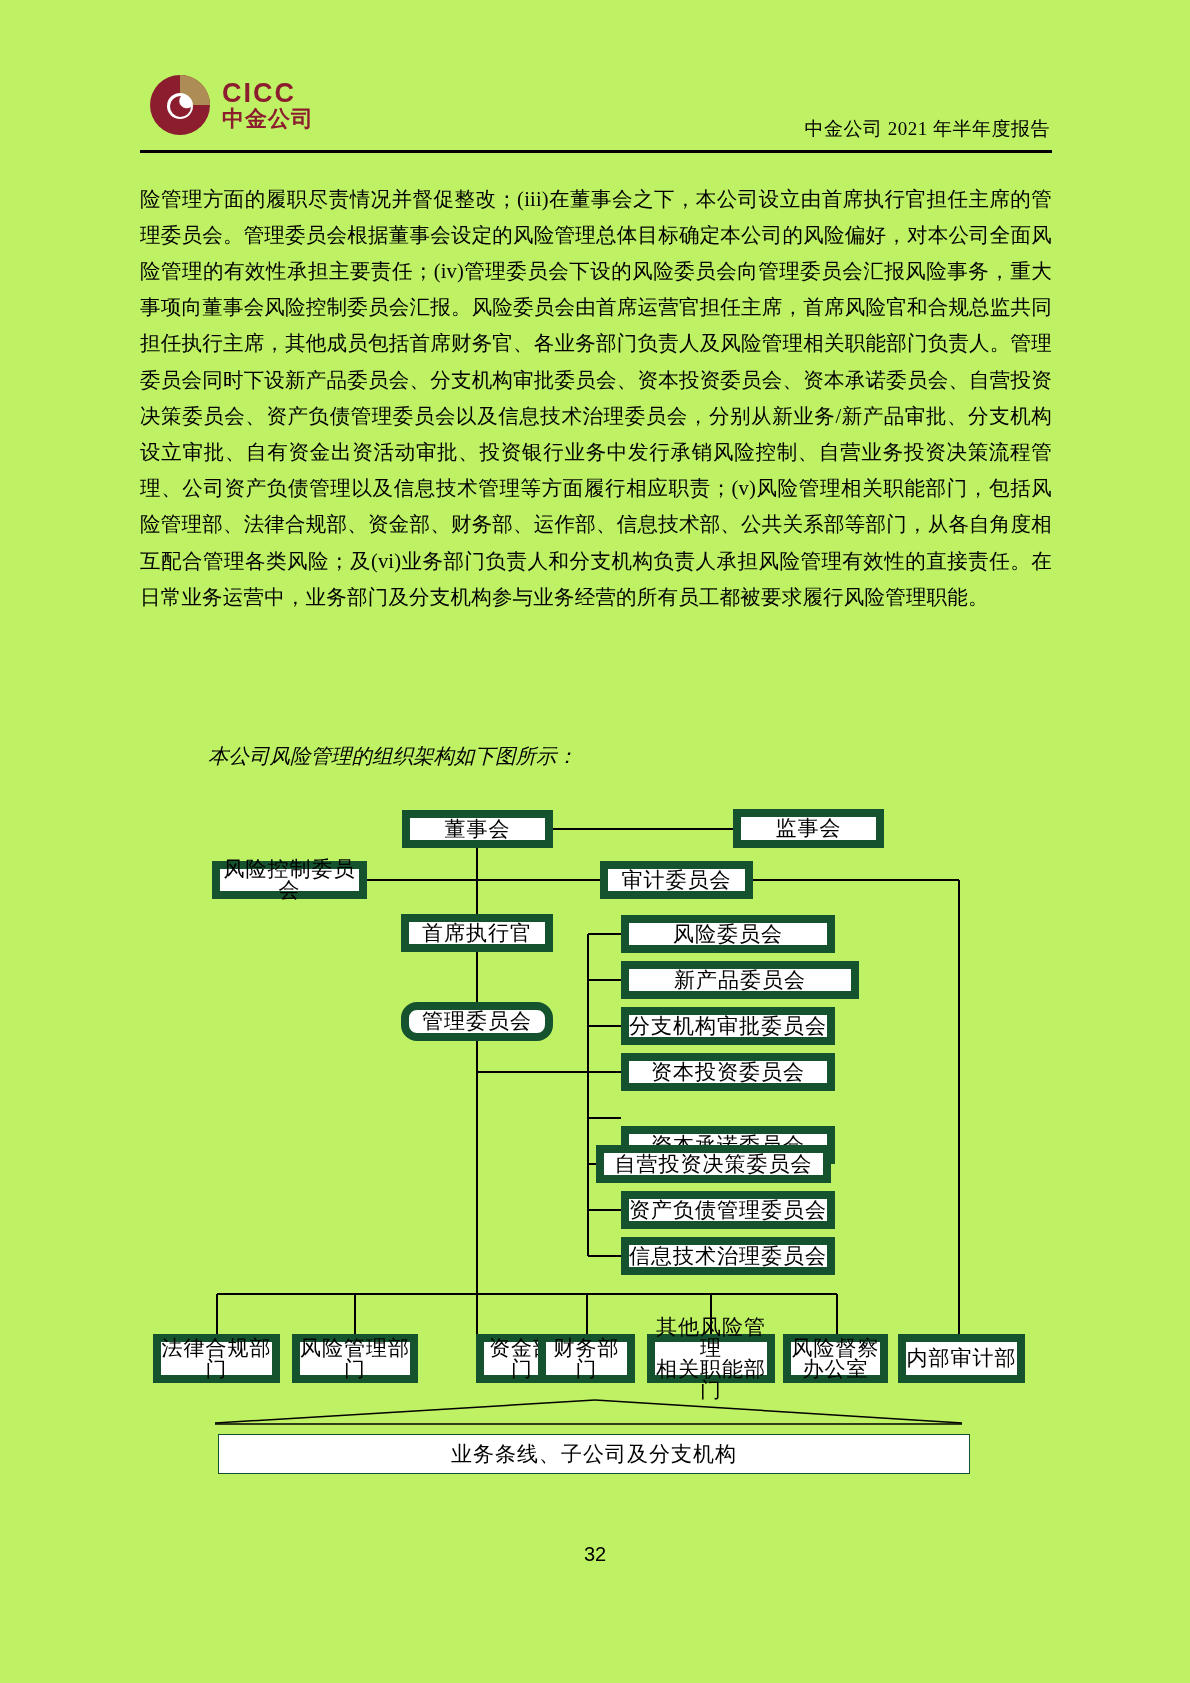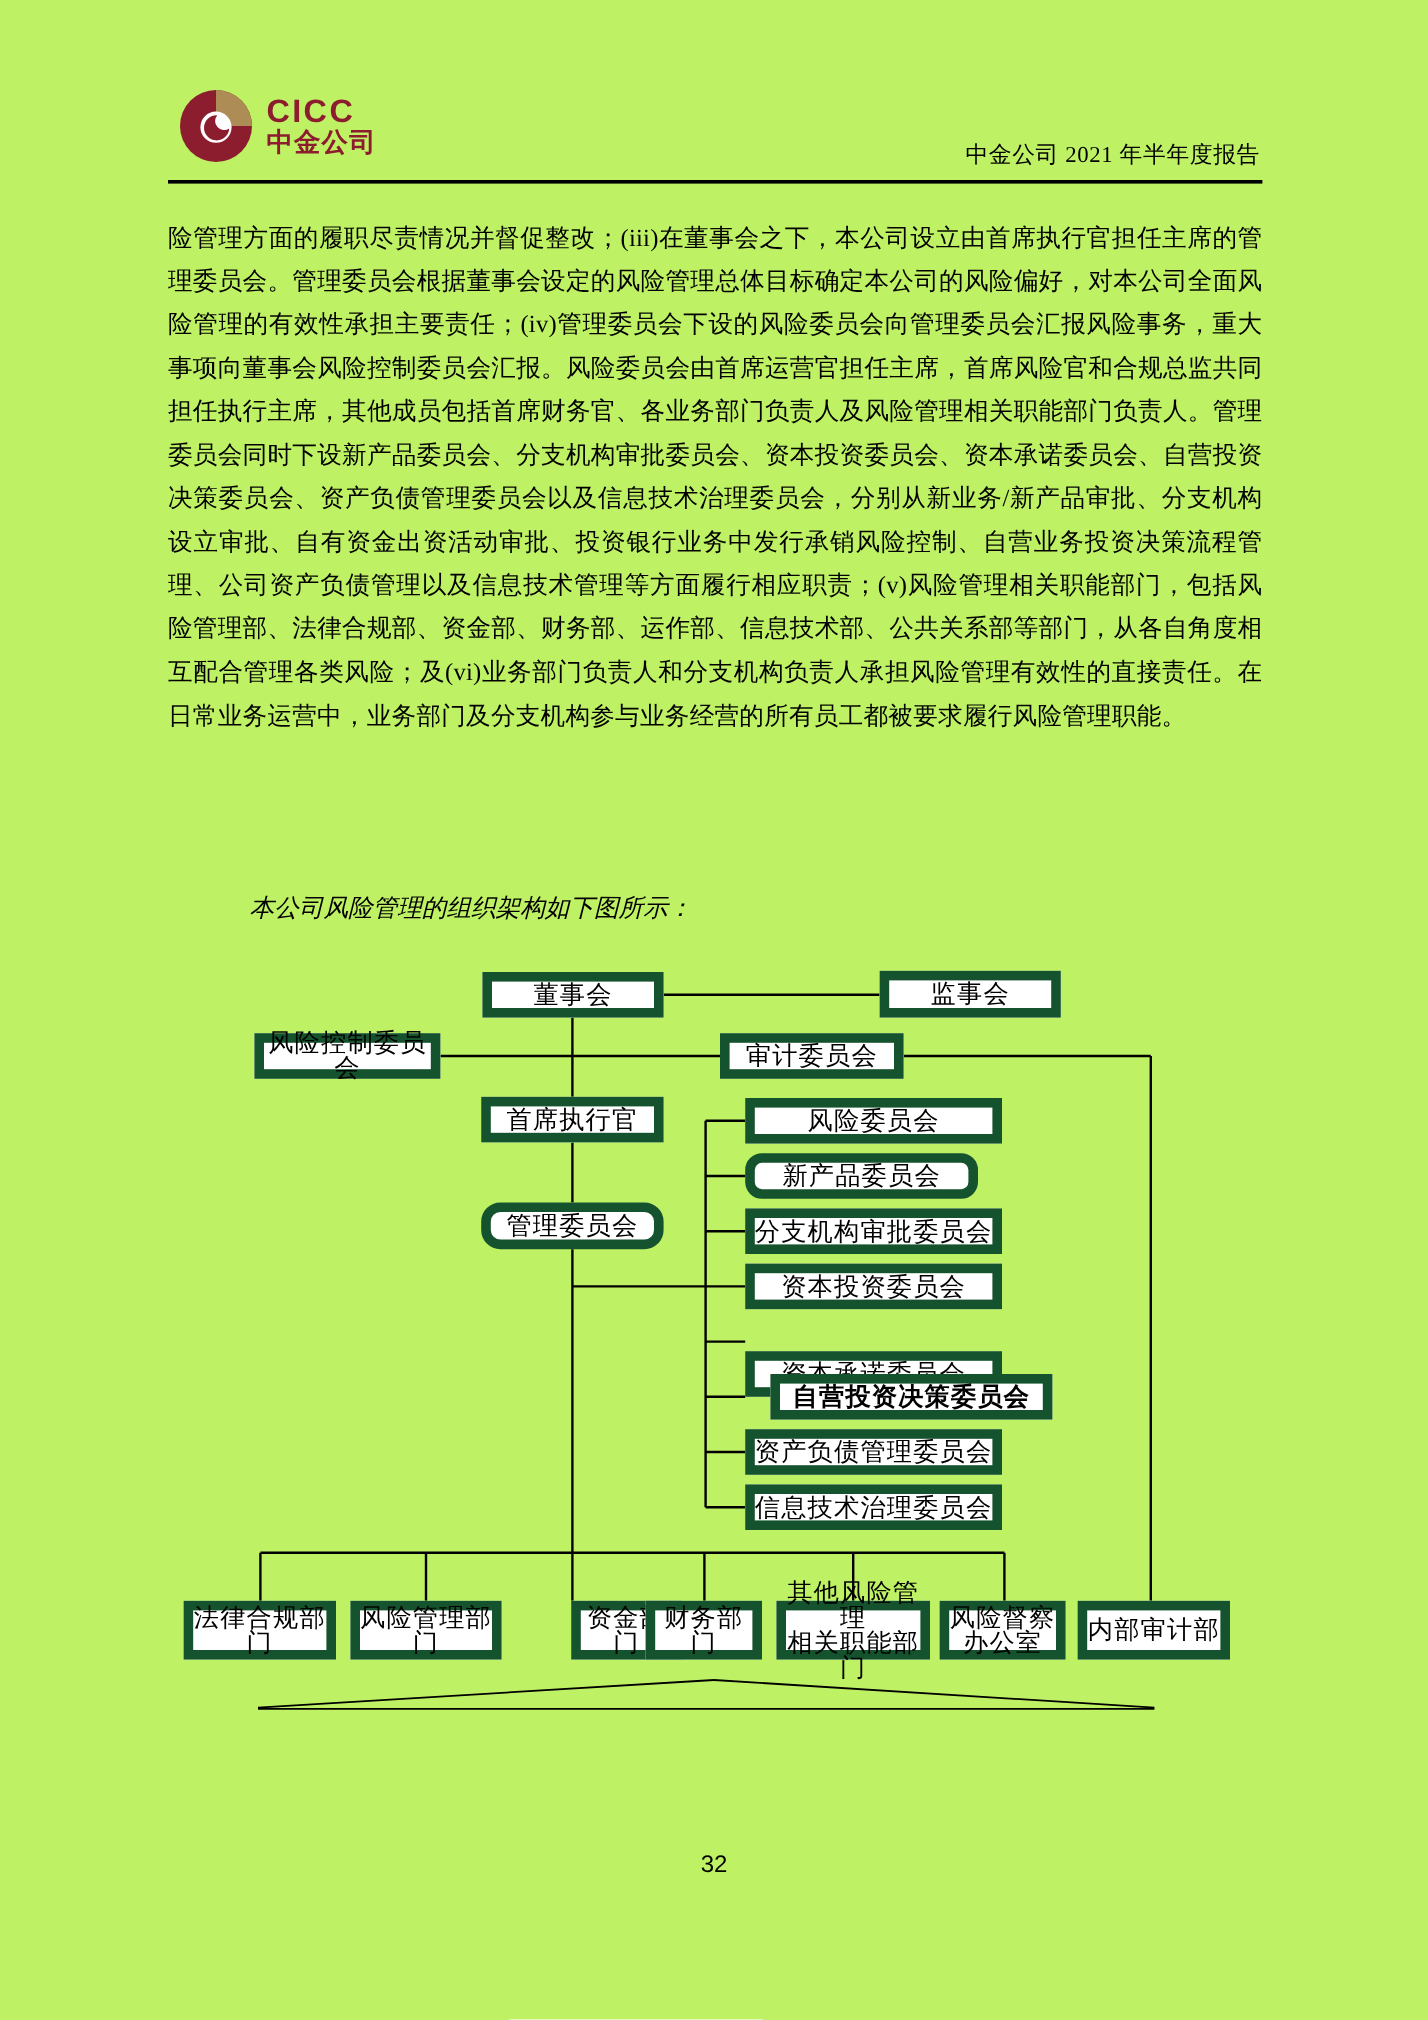--- a/index.html
+++ b/index.html
@@ -96,34 +96,35 @@
     </svg>
 
     <div class="obox" style="left:402px;top:810px;width:151px;height:38px;">董事会</div>
     <div class="obox" style="left:733px;top:809px;width:151px;height:39px;">监事会</div>
     <div class="obox" style="left:212px;top:861px;width:155px;height:38px;">风险控制委员会</div>
     <div class="obox" style="left:600px;top:861px;width:153px;height:38px;">审计委员会</div>
     <div class="obox" style="left:401px;top:914px;width:152px;height:38px;">首席执行官</div>
     <div class="obox" style="left:401px;top:1002px;width:152px;height:39px;border-radius:16px;">管理委员会</div>
 
     <div class="obox" style="left:621px;top:915px;width:214px;height:38px;">风险委员会</div>
-    <div class="obox" style="left:621px;top:961px;width:194px;height:38px;border-radius:14px;">新产品委员会</div>
+    <div class="obox" style="left:621px;top:961px;width:238px;height:38px;">新产品委员会</div>
     <div class="obox" style="left:621px;top:1007px;width:214px;height:38px;">分支机构审批委员会</div>
     <div class="obox" style="left:621px;top:1053px;width:214px;height:38px;">资本投资委员会</div>
     <div class="obox" style="left:621px;top:1126px;width:214px;height:38px;">资本承诺委员会</div>
-    <div class="obox" style="left:642px;top:1145px;width:235px;height:38px;font-weight:bold;">自营投资决策委员会</div>
+    <div class="obox" style="left:596px;top:1145px;width:235px;height:38px;">自营投资决策委员会</div>
     <div class="obox" style="left:621px;top:1191px;width:214px;height:38px;">资产负债管理委员会</div>
     <div class="obox" style="left:621px;top:1237px;width:214px;height:38px;">信息技术治理委员会</div>
 
     <div class="obox" style="left:153px;top:1334px;width:127px;height:49px;">法律合规部门</div>
     <div class="obox" style="left:292px;top:1334px;width:126px;height:49px;">风险管理部门</div>
     <div class="obox" style="left:428px;top:1334px;width:92px;height:49px;margin-left:48px;">资金部门</div>
     <div class="obox" style="left:538px;top:1334px;width:97px;height:49px;">财务部门</div>
     <div class="obox" style="left:647px;top:1334px;width:128px;height:49px;">其他风险管理
 相关职能部门</div>
     <div class="obox" style="left:783px;top:1334px;width:105px;height:49px;">风险督察
 办公室</div>
     <div class="obox" style="left:898px;top:1334px;width:127px;height:49px;">内部审计部</div>
 
+    <div class="obox" style="left:218px;top:1434px;width:752px;height:40px;border-width:1.5px;">业务条线、子公司及分支机构</div>
   </div>
 
   <div class="page-number">32</div>
 </div>
 
 </body></html>

